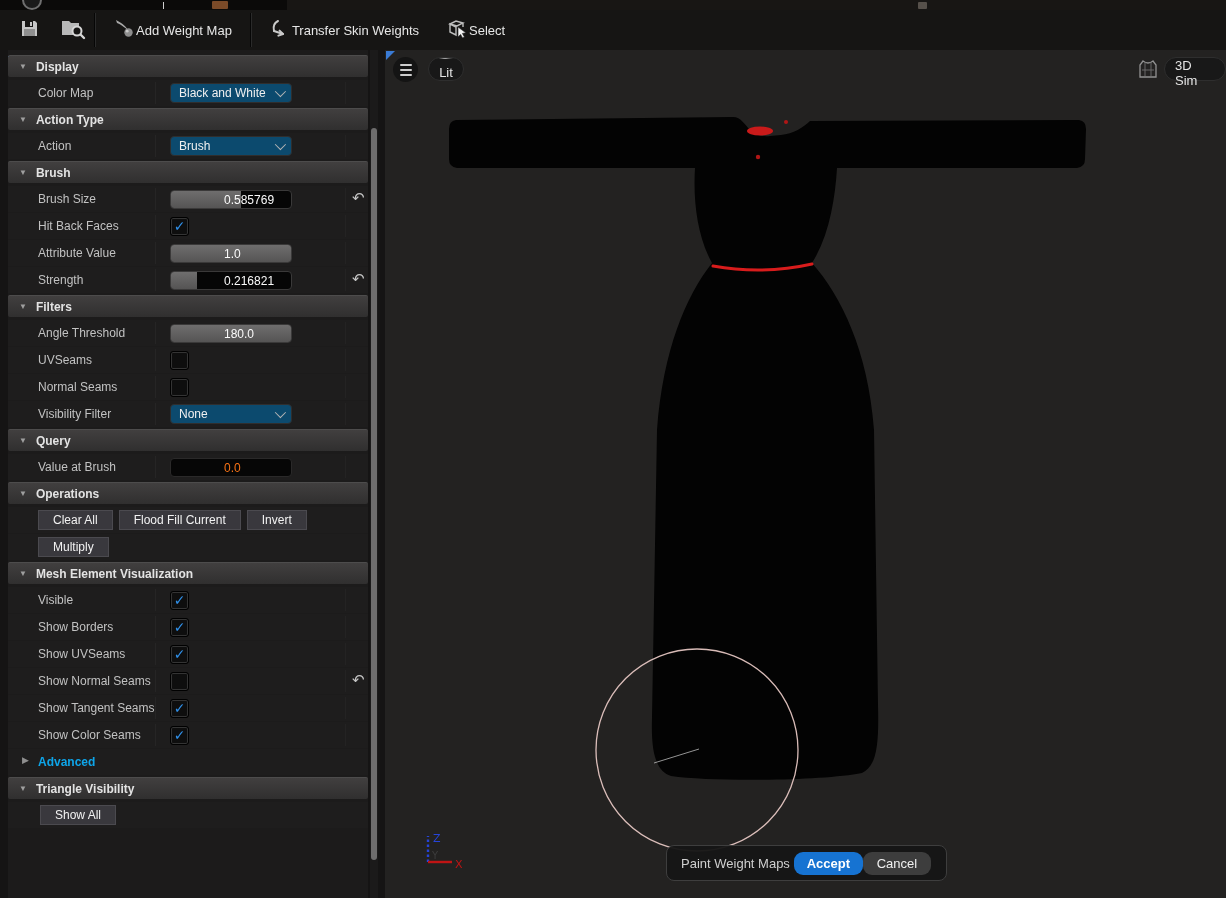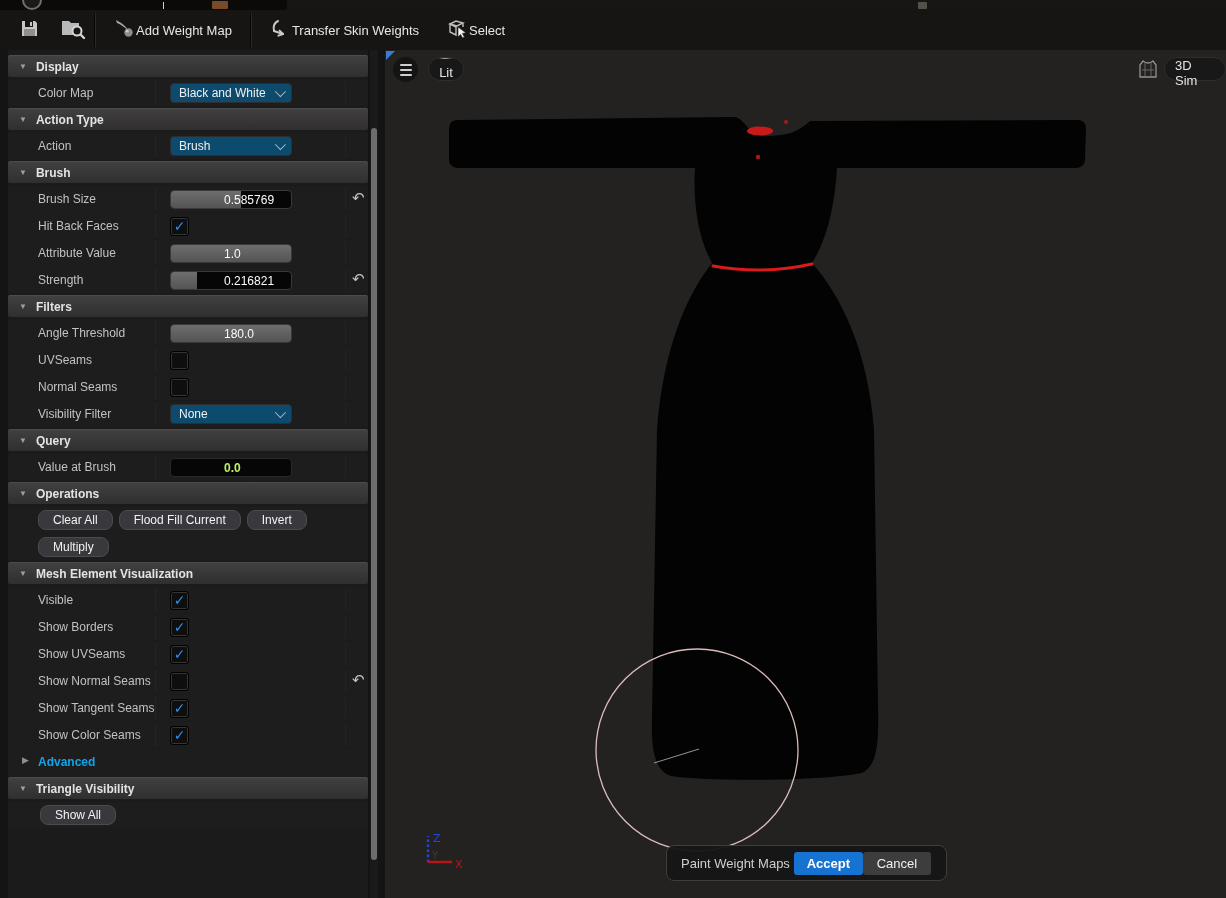--- a/index.html
+++ b/index.html
@@ -31,42 +31,42 @@
   .row .lbl{position:absolute;left:30px;top:6px;font-size:12px;color:#c2c2c2;}
   .row.adv-row::before,.row.adv-row::after{display:none;}
   .adv-tri{position:absolute;left:14px;top:6px;color:#8f8f8f;font-size:9px;}
   .adv-lbl{position:absolute;left:30px;top:6px;font-size:12px;color:#0ea5e9;font-weight:bold;}
   .dropdown{position:absolute;left:162px;top:3px;width:122px;height:20px;background:#0c4a6e;border:1px solid #2f2e2e;border-radius:4px;box-sizing:border-box;display:flex;align-items:center;justify-content:space-between;padding:0 8px;color:#f0f0f0;font-size:12px;}
   .chev{width:7px;height:7px;border-right:1.6px solid #b5b5b5;border-bottom:1.6px solid #b5b5b5;transform:rotate(45deg) translateY(-2px);}
   .sliderfield{position:absolute;left:162px;top:4px;width:122px;height:19px;background:#060606;border:1px solid #3a3939;border-radius:4px;box-sizing:border-box;overflow:hidden;}
   .sliderfield .fill{position:absolute;left:0;top:0;bottom:0;background:linear-gradient(#6f6e6e,#555454);}
   .sliderfield .val{position:absolute;left:8px;top:2px;font-size:12px;color:#fbfbfb;margin-left:45px;}
   .sliderfield.disabled{border-color:#2a2929;}
-  .sliderfield.disabled .val{color:#bef264;font-weight:bold;}
+  .sliderfield.disabled .val{color:#f97316;}
   .checkbox{position:absolute;left:162px;top:4px;width:17px;height:17px;background:#0e0e0e;border:1px solid #000;box-shadow:inset 0 0 0 1px #343434;border-radius:3px;color:#2f8fe8;font-size:14px;font-weight:bold;line-height:16px;text-align:center;}
   .reset{position:absolute;left:344px;top:3px;color:#c6c6c6;font-size:15px;}
   .btn-row{position:relative;height:26px;margin-bottom:1px;background:#1e1d1d;display:flex;align-items:center;gap:6px;padding-left:30px;}
-  .p-btn{height:20px;background:#39383d;border:1px solid #4b4a4f;border-radius:8px;color:#f2f2f2;font-size:12px;display:flex;align-items:center;justify-content:center;padding:0 14px;box-sizing:border-box;}
+  .p-btn{height:20px;background:#39383d;border:1px solid #4b4a4f;border-radius:0;color:#f2f2f2;font-size:12px;display:flex;align-items:center;justify-content:center;padding:0 14px;box-sizing:border-box;}
   .scrollbar{position:absolute;left:370px;top:0;width:8px;height:848px;background:#1b1a1a;}
   .scroll-thumb{position:absolute;left:1px;top:78px;width:6px;height:732px;background:#6e6d6d;border-radius:3px;}
   
   .viewport{position:absolute;left:385px;top:50px;width:841px;height:848px;background:#232221;}
   .vp-corner{position:absolute;left:1px;top:1px;width:0;height:0;border-top:9px solid #3a7bd5;border-right:9px solid transparent;}
   .vp-svg{position:absolute;left:0;top:0;}
   .hamburger{position:absolute;left:8px;top:7px;width:25px;height:25px;border-radius:50%;background:rgba(18,18,18,.85);display:flex;flex-direction:column;justify-content:center;align-items:center;gap:3px;}
   .hamburger span{display:block;width:12px;height:2px;background:#cecece;border-radius:1px;}
   .pill{position:absolute;height:24px;border-radius:12px;background:rgba(22,22,22,.85);border:1px solid #2e2e2e;display:flex;align-items:center;gap:6px;padding:0 10px;box-sizing:border-box;color:#e4e4e4;font-size:13px;flex-direction:column;}
   .lit-pill{left:43px;top:7px;}
   .sphere{width:14px;height:14px;border-radius:50%;background:radial-gradient(circle at 35% 30%,#bdbdbd,#757575 55%,#3f3f3f);}
   .sim-pill{left:779px;top:7px;}
   .garment-icon{position:absolute;left:752px;top:8px;width:22px;height:22px;}
   
   .dialog{position:absolute;left:281px;top:795px;width:281px;height:36px;background:rgba(22,22,22,.96);border:1px solid #3e3e3e;border-radius:8px;display:flex;align-items:center;padding:0 14px;box-sizing:border-box;}
   .dialog .dlg-label{color:#cfcfcf;font-size:13px;margin-right:4px;white-space:nowrap;}
-  .dlg-btn{height:23px;border-radius:3px;font-size:13px;display:flex;align-items:center;justify-content:center;box-sizing:border-box;}
+  .dlg-btn{height:23px;border-radius:9px;font-size:13px;display:flex;align-items:center;justify-content:center;box-sizing:border-box;}
   .accept{width:69px;background:#1673d2;color:#fff;font-weight:bold;}
   .cancel{width:68px;background:#3d3d3d;color:#f0f0f0;}
 </style>
 </head>
 <body>
 
 <div class="tabstrip">
   <div class="frag-circle"></div>
   <div class="frag-orange"></div>
   <div class="frag-tick"></div>

